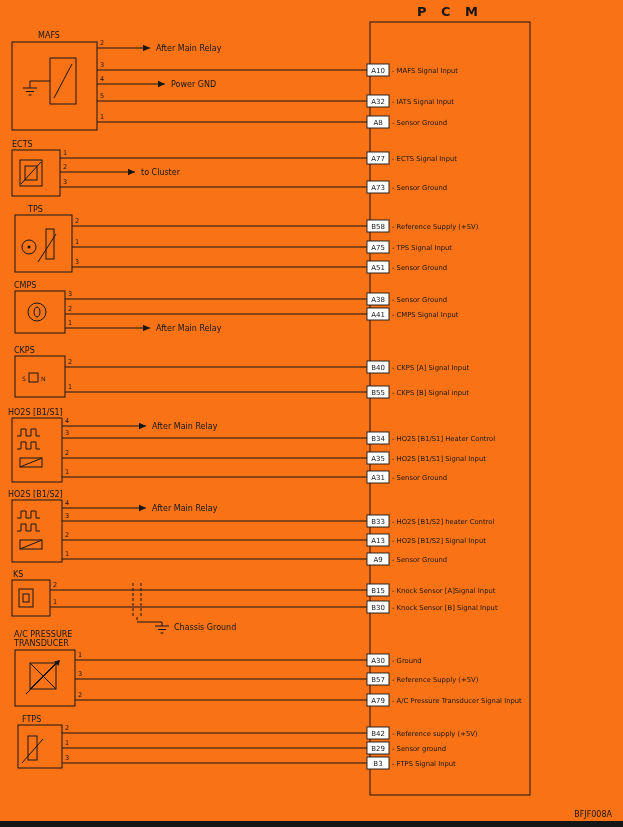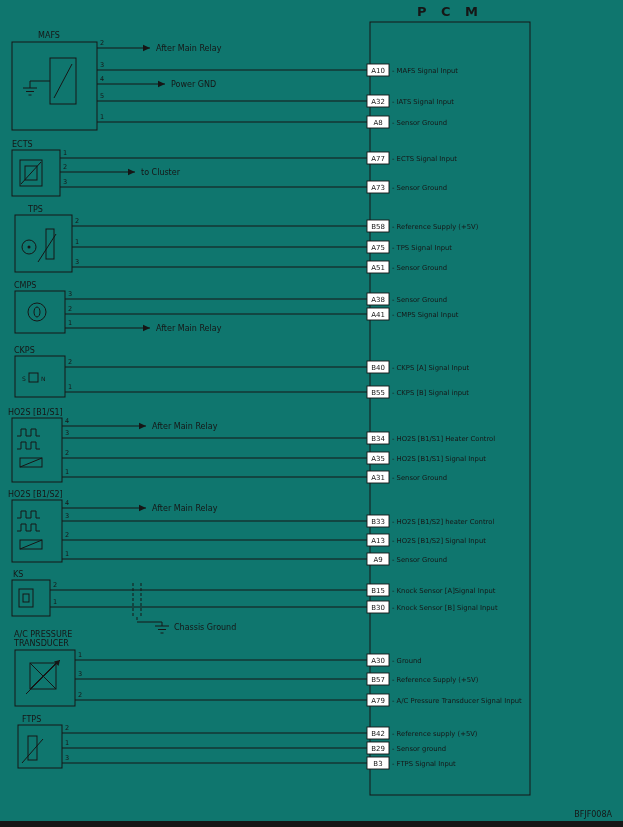--- a/index.html
+++ b/index.html
@@ -1,16 +1,16 @@
 <!DOCTYPE html>
 <html><head>
 <meta charset="utf-8">
 <style>
   html,body { margin:0; padding:0; background:#ffffff; }
-  .diagram-wrap { width:623px; height:827px; position:relative; background:#0f766e; overflow:hidden; }
+  .diagram-wrap { width:623px; height:827px; position:relative; background:#f97316; overflow:hidden; }
   svg { display:block; }
   svg text { font-family:"DejaVu Sans","Liberation Sans",sans-serif; fill:#161616; }
   .t-title  { font-size:13px; font-weight:bold; letter-spacing:5px; text-anchor:middle; }
   .t-comp   { font-size:8px; }
   .t-pin-num{ font-size:6.5px; }
   .t-pin-id { font-size:7px; text-anchor:middle; }
   .t-desc   { font-size:6.8px; }
   .t-note   { font-size:8px; }
   .t-sym    { font-size:6px; }
   .t-footer { font-size:8px; text-anchor:end; }

